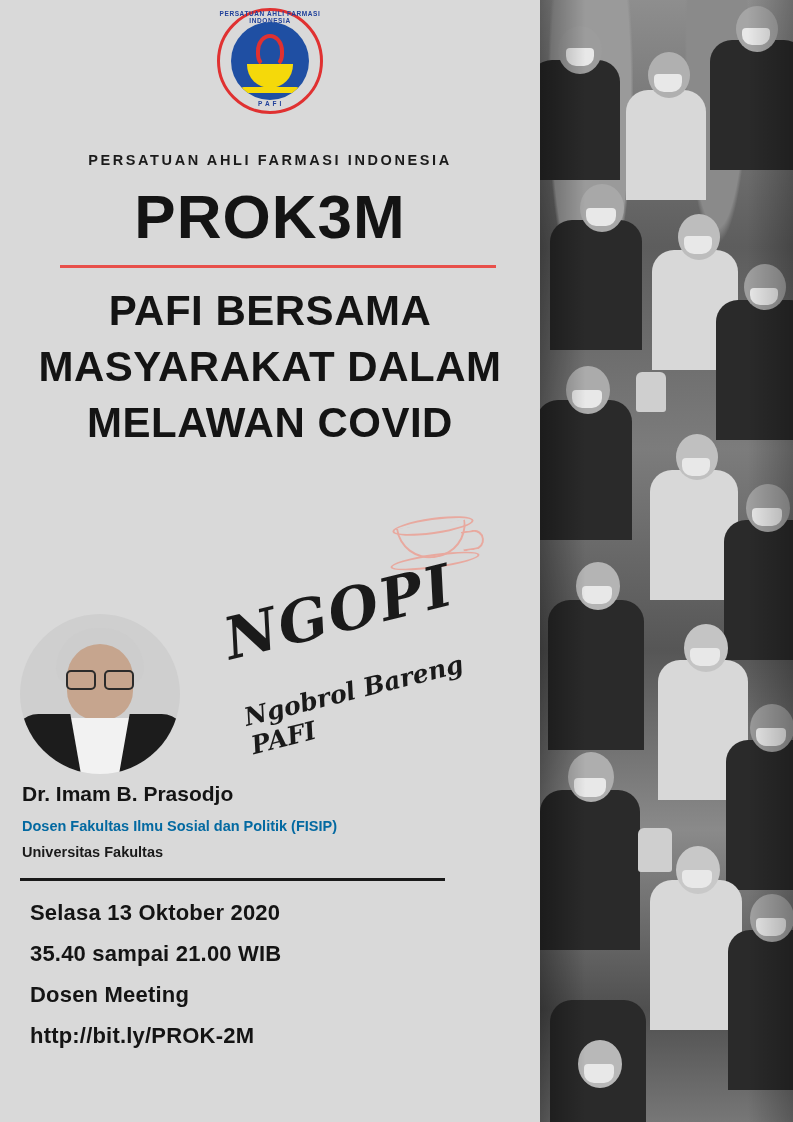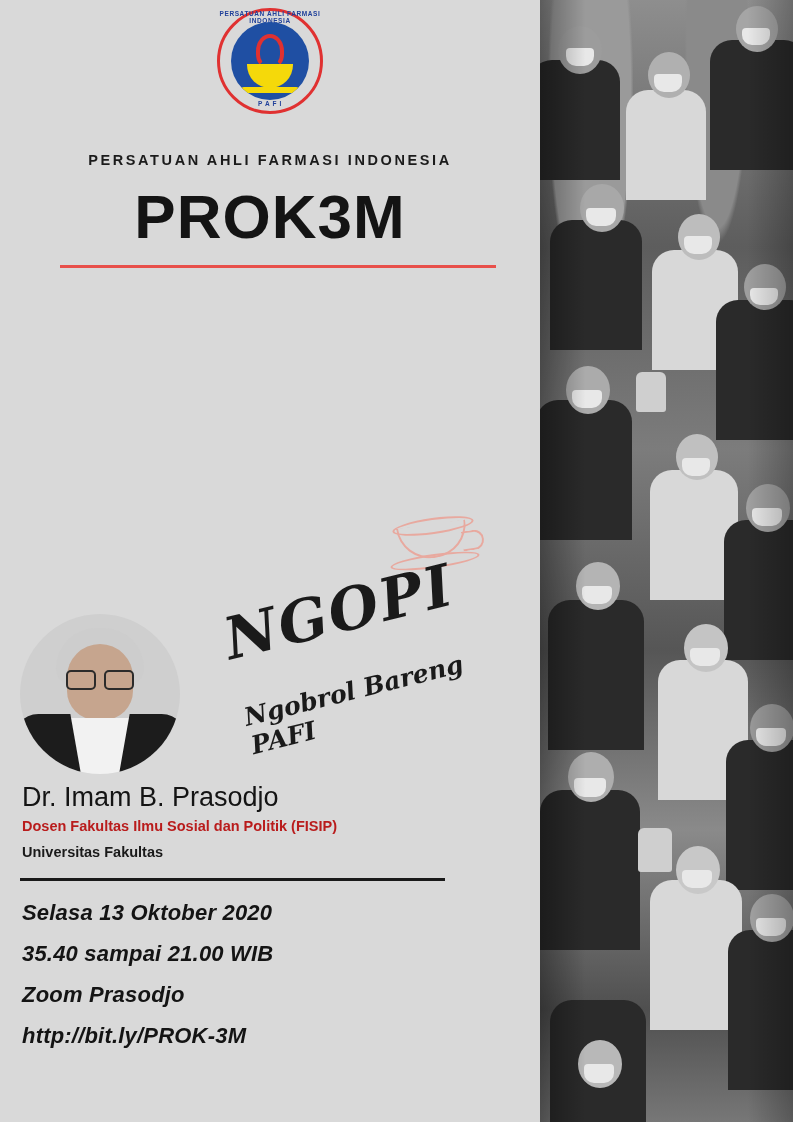--- a/index.html
+++ b/index.html
@@ -225,49 +225,48 @@
     position: absolute; top: 100px;
     width: 60px; height: 64px;
     background: #1c1c1c;
   }
   .avatar .suitL { left: -4px; border-radius: 28px 0 0 0; transform: skewX(10deg); }
   .avatar .suitR { right: -4px; border-radius: 0 28px 0 0; transform: skewX(-10deg); }
 
   .speaker-name {
     position: absolute;
     top: 782px; left: 22px;
-    font-size: 27px;
-    font-weight: 400;
+    font-size: 21px;
+    font-weight: 700;
     color: #141414;
   }
   .speaker-role1 {
     position: absolute;
     top: 818px; left: 22px;
     font-size: 14.5px;
     font-weight: 700;
-    color: #b91c1c;
+    color: #0369a1;
   }
   .speaker-role2 {
     position: absolute;
     top: 844px; left: 22px;
     font-size: 14.5px;
     font-weight: 700;
     color: #1a1a1a;
   }
   .divider-black {
     position: absolute;
     top: 878px; left: 20px;
     width: 425px; height: 3px;
     background: #1a1a1a;
   }
   .details {
     position: absolute;
-    top: 892px; left: 22px;
+    top: 892px; left: 30px;
     width: 500px;
-    font-style: italic;
   }
   .details div {
     font-size: 22px;
     font-weight: 700;
     color: #141414;
     line-height: 41px;
     letter-spacing: 0.2px;
   }
 
   
@@ -328,20 +327,25 @@
       </div>
       <div class="logo-text-bot">P A F I</div>
     </div>
 
     <div class="org-line">PERSATUAN AHLI FARMASI INDONESIA</div>
 
     <div class="prok3m">PROK3M</div>
 
     <div class="divider-red"></div>
 
+    <div class="headline">
+      <div>PAFI BERSAMA</div>
+      <div>MASYARAKAT DALAM</div>
+      <div>MELAWAN COVID</div>
+    </div>
 
     <div class="ngopi-block">
       <div class="cup">
         <div class="rim"></div>
         <div class="body"></div>
         <div class="handle"></div>
         <div class="saucer"></div>
       </div>
       <div class="ngopi-main">NGOPI</div>
       <div class="ngopi-sub">Ngobrol Bareng PAFI</div>
@@ -358,22 +362,22 @@
 
     <div class="speaker-name">Dr. Imam B. Prasodjo</div>
     <div class="speaker-role1">Dosen Fakultas Ilmu Sosial dan Politik (FISIP)</div>
     <div class="speaker-role2">Universitas Fakultas</div>
 
     <div class="divider-black"></div>
 
     <div class="details">
       <div>Selasa 13 Oktober 2020</div>
       <div>35.40 sampai 21.00 WIB</div>
-      <div>Zoom Prasodjo</div>
-      <div>http://bit.ly/PROK-3M</div>
+      <div>Dosen Meeting</div>
+      <div>http://bit.ly/PROK-2M</div>
     </div>
   </div>
 
   <div class="right">
     <div class="crowd-bg"></div>
 
     <div class="body-blob" style="left:-10px; top:60px; width:90px; height:120px;"></div>
     <div class="person head" style="left:18px; top:26px; width:44px; height:48px; background:#9c9c9c;"></div>
     <div class="mask" style="left:26px; top:48px; width:28px; height:18px;"></div>
 

